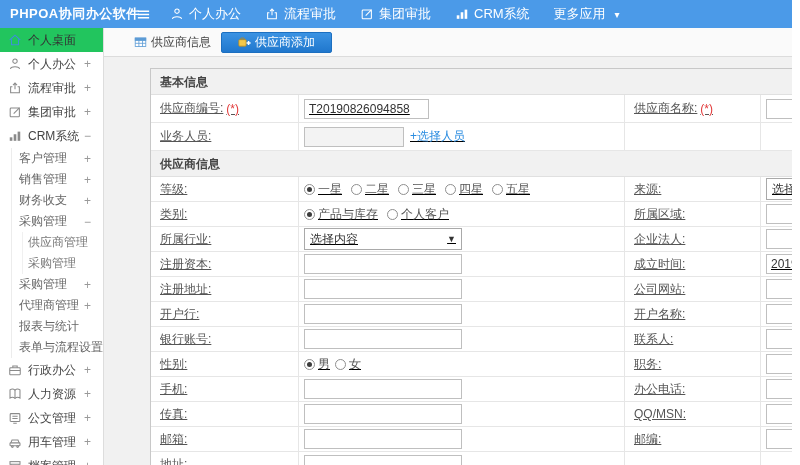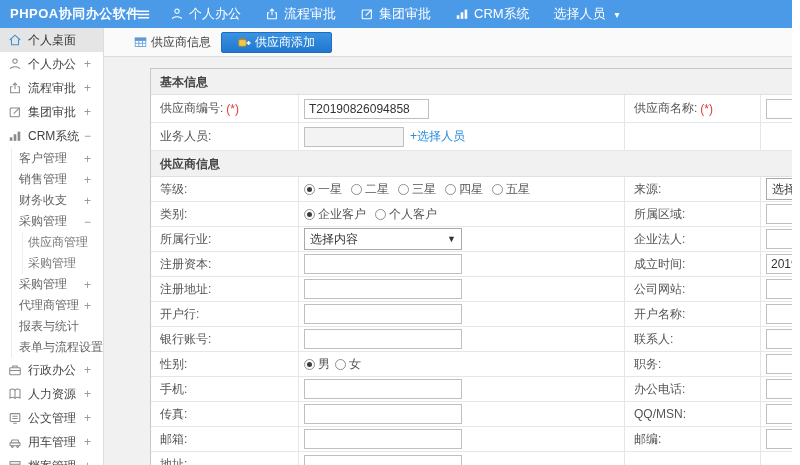--- a/index.html
+++ b/index.html
@@ -18,42 +18,42 @@
 
   
   .sidebar { position:absolute; left:0; top:28px; width:104px; height:437px;
     background:#fff; border-right:1px solid #ddd; overflow:hidden; }
   .side-item { position:relative; display:flex; align-items:center; cursor:pointer; color:#555; }
   .side-item.lvl0 { height:24px; padding-left:8px; gap:6px; color:#444; }
   .side-item.lvl1 { height:21px; padding-left:19px; color:#666; }
   .side-item.lvl2 { height:21px; padding-left:28px; color:#777; }
   .side-item.lvl1::before, .side-item.lvl2::before { content:""; position:absolute; left:11px; top:0; bottom:0; width:1px; background:#ececec; }
   .side-item.lvl2::after { content:""; position:absolute; left:22px; top:0; bottom:0; width:1px; background:#f0f0f0; }
-  .side-item.active { background:#e5e5e5; color:#333; }
+  .side-item.active { background:#22c55e; color:#333; }
   .side-item.active .sicon { color:#3d8fd8; }
   .sicon { color:#8a8a8a; display:flex; }
   .expand { position:absolute; right:12px; color:#999; font-size:12px; }
   .slabel { white-space:nowrap; }
 
   
   .main { position:absolute; left:104px; top:28px; right:0; bottom:0; background:#f1f1f1; }
   .tabbar { height:29px; background:#fafafa; border-bottom:1px solid #dcdcdc;
     display:flex; align-items:center; padding-left:30px; }
   .tab { display:flex; align-items:center; gap:4px; color:#444; margin-right:10px; cursor:pointer; }
   .tab.active { background:linear-gradient(#3b93e3,#2077cd); border:1px solid #1c6fc0; color:#fff;
     height:21px; padding:0 16px; border-radius:2px; }
 
   
   .form-wrap { padding:11px 0 0 46px; }
   .form-box { width:862px; background:#fff; border:1px solid #c8c8c8; }
   .fsec { height:26px; line-height:26px; background:#f1f1f1; border-bottom:1px solid #e0e0e0;
     padding-left:9px; font-weight:bold; color:#444; }
   .frow { display:grid; grid-template-columns:148px 326px 136px 250px; border-bottom:1px solid #e6e6e6; }
   .frow:last-child { border-bottom:none; }
-  .fcell { display:flex; align-items:center; border-right:1px solid #e6e6e6; overflow:hidden; }
+  .fcell { display:flex; align-items:center; border-right:1px solid #e6e6e6; overflow:hidden;text-decoration:underline; }
   .fcell:last-child { border-right:none; }
   .fcell.lab { padding-left:9px; color:#555; gap:3px; }
   .fcell.fld { padding-left:5px; gap:6px; }
   .req { color:#e23b3b; }
   .fi { height:20px; border:1px solid #bfbfbf; background:#fff; padding:0 4px; font-size:12px;
     color:#333; font-family:inherit; }
   .fi.picker { background:#f3f3f3; }
   .link { color:#2a8ce0; text-decoration:none; white-space:nowrap; cursor:pointer; }
   .sel { height:22px; border:1px solid #a9a9a9; background:#fff; display:flex; align-items:center;
     justify-content:space-between; padding:0 5px; color:#333; cursor:pointer; }
@@ -118,21 +118,21 @@
               <g fill="currentColor">
                 <rect x="2" y="9.5" width="3" height="4"></rect>
                 <rect x="6.5" y="6" width="3" height="7.5"></rect>
                 <rect x="11" y="3" width="3" height="10.5"></rect>
               </g>
             </svg>
           </span>
           <span>CRM系统</span>
         </div>
         <div class="nav-item">
-          <span>选择人员</span>
+          <span>更多应用</span>
           <span class="nav-caret">▾</span>
         </div>
       </div>
   </div>
 
   <div class="sidebar">
       <div class="side-item lvl0 active">
         <span class="sicon">
           <svg class="ic" width="14" height="14" viewBox="0 0 16 16">
             <g fill="none" stroke="currentColor" stroke-width="1.2">
@@ -390,21 +390,21 @@
             </div>
           </div>
           <div class="frow" style="height: 25px;">
             <div class="fcell lab">
               <span>类别:</span>
             </div>
             <div class="fcell fld">
               <div class="radios">
                 <span class="ropt">
                   <span class="radio checked"></span>
-                  <span>企业客户</span>
+                  <span>产品与库存</span>
                 </span>
                 <span class="ropt">
                   <span class="radio"></span>
                   <span>个人客户</span>
                 </span>
               </div>
             </div>
             <div class="fcell lab">
               <span>所属区域:</span>
             </div>

